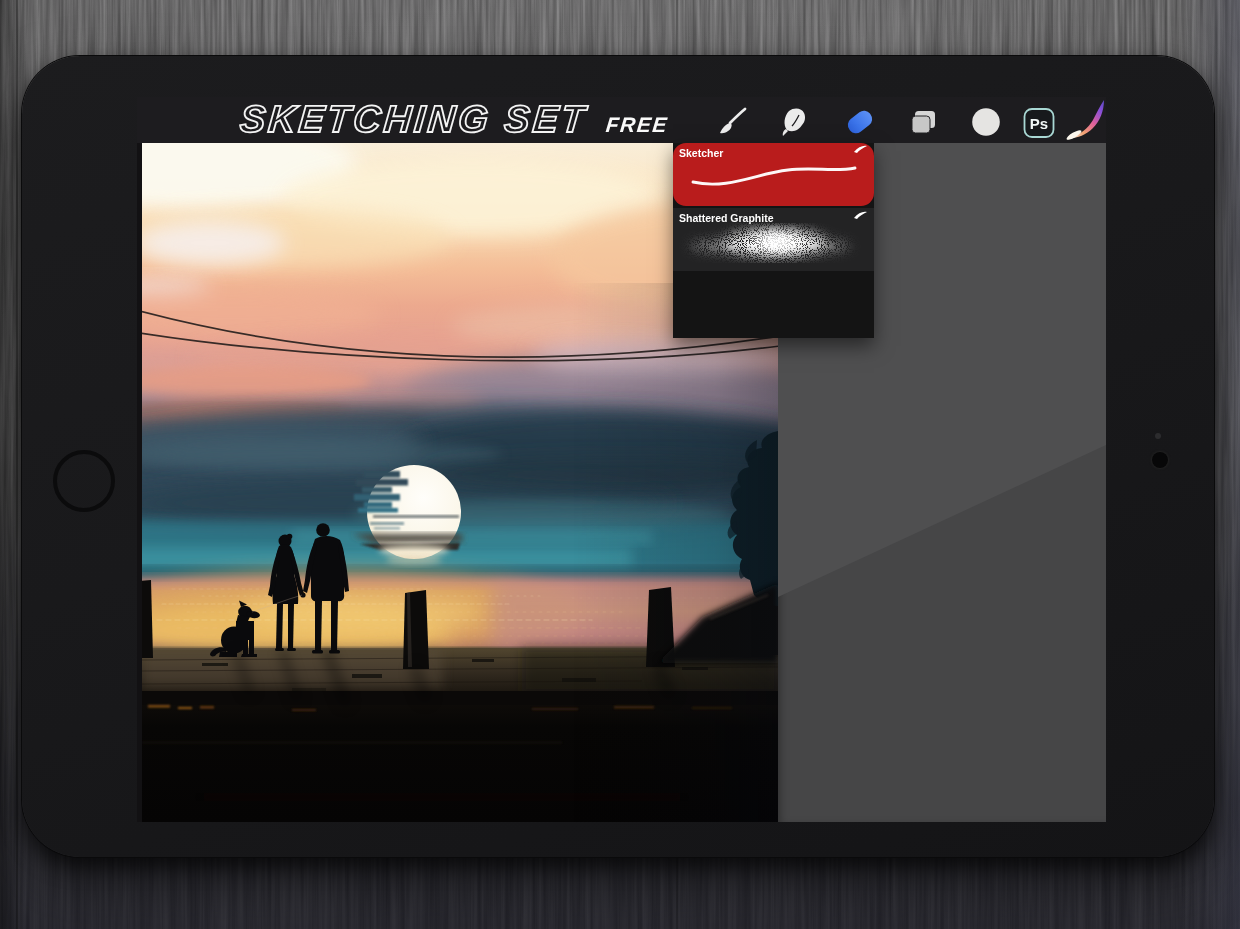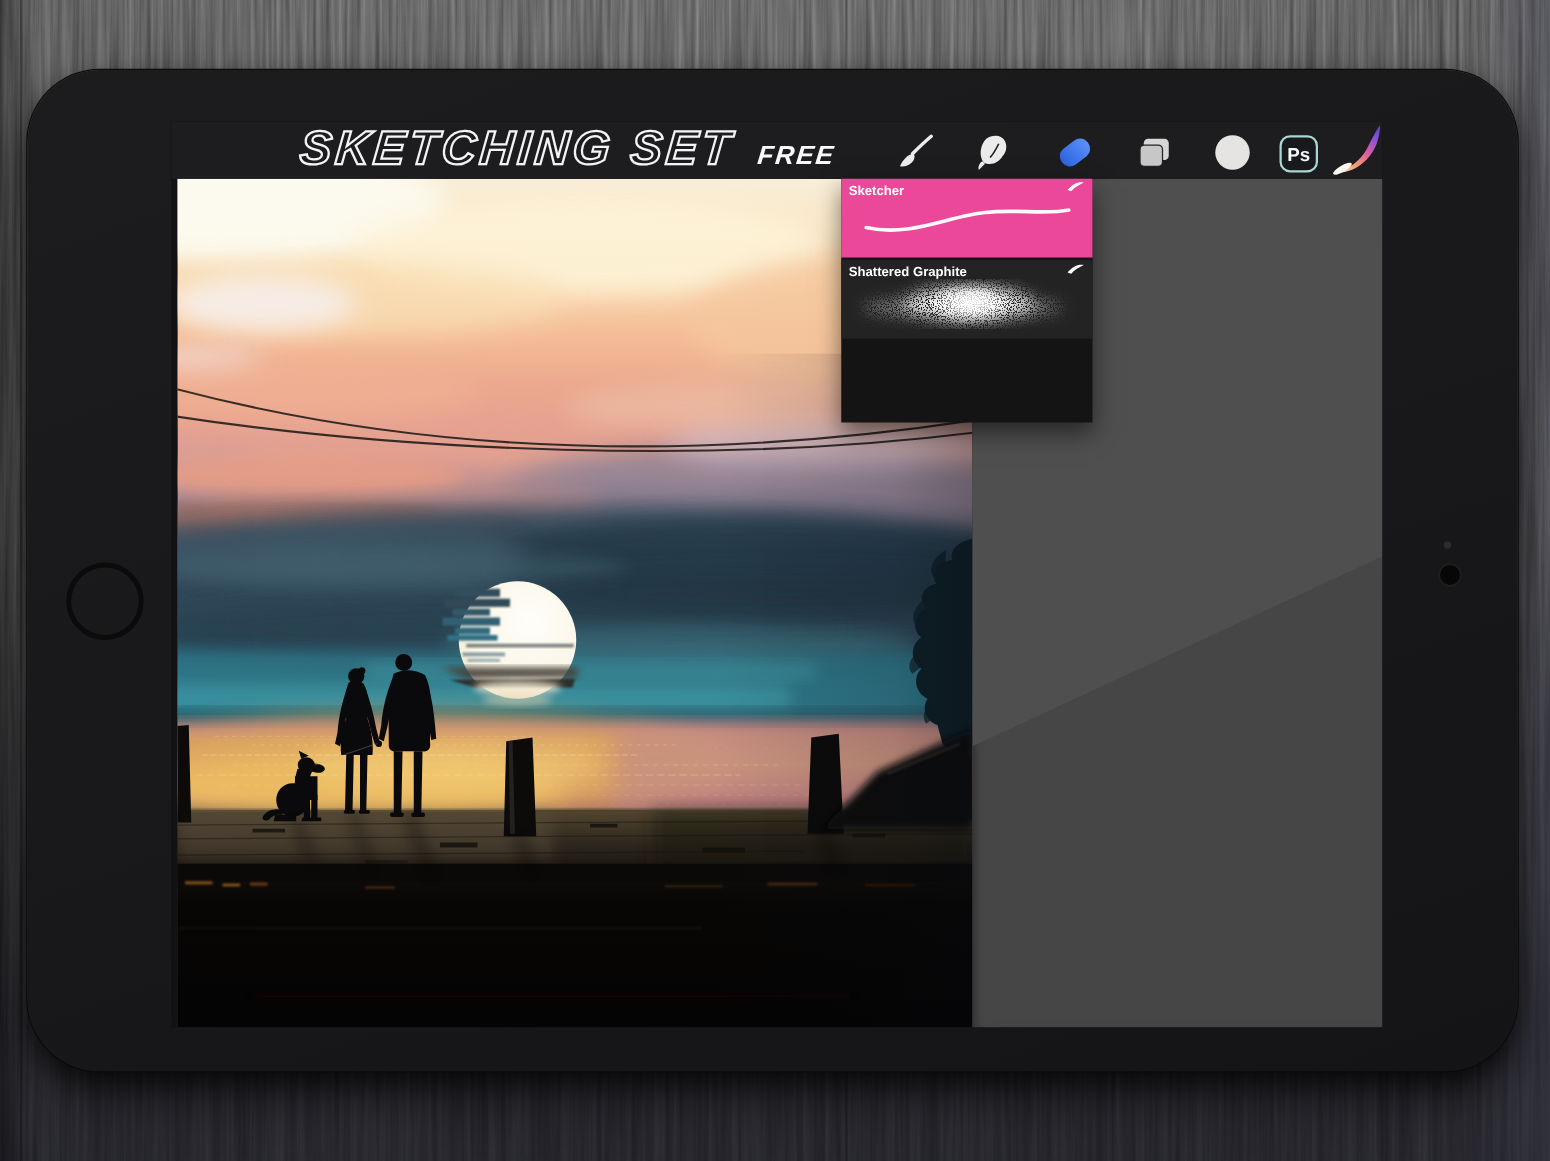--- a/index.html
+++ b/index.html
@@ -363,21 +363,21 @@
           <rect x="-14.5" y="-14" width="29" height="28" rx="7.5" fill="#17191c" stroke="#a9d8d4" stroke-width="1.8"></rect>
           <text x="0" y="5.5" font-family="Liberation Sans, sans-serif" font-size="15" font-weight="bold" fill="#f2f8f7" text-anchor="middle">Ps</text>
         </g>
 
         <path d="M930,41 C943,39 951,31 956,23 C959,17 963,9 967,3 C967,14 963,24 956,31 C948,39 938,42 930,41 Z" fill="url(#swoosh)"></path>
         <ellipse cx="937" cy="38" rx="8.5" ry="2.6" transform="rotate(-30 937 38)" fill="#fdf8ee"></ellipse>
       </svg>
     </div>
 
     <div id="bpanel">
-      <div class="brow" style="top:0; background:#ec4899;">
+      <div class="brow" style="top:0; background:#b91c1c;border-radius:13px;">
         <div class="blabel">Sketcher</div>
         <svg width="201" height="63" viewBox="0 0 201 63">
           <path d="M20,39 C55,47 85,30 115,27 C140,24 163,29 182,25" stroke="#fff" stroke-width="2.9" fill="none" stroke-linecap="round" opacity="0.97"></path>
           <path d="M181,9 C185,4 190,2 194,3 C190,5 186,7 184,10 Z" fill="#fff"></path>
         </svg>
       </div>
       <div class="brow" style="top:65px; background:#232324;">
         <div class="blabel">Shattered Graphite</div>
         <svg width="201" height="63" viewBox="0 0 201 63">
           <path d="M181,10 C185,5 190,3 194,4 C190,6 186,8 184,11 Z" fill="#fff"></path>

